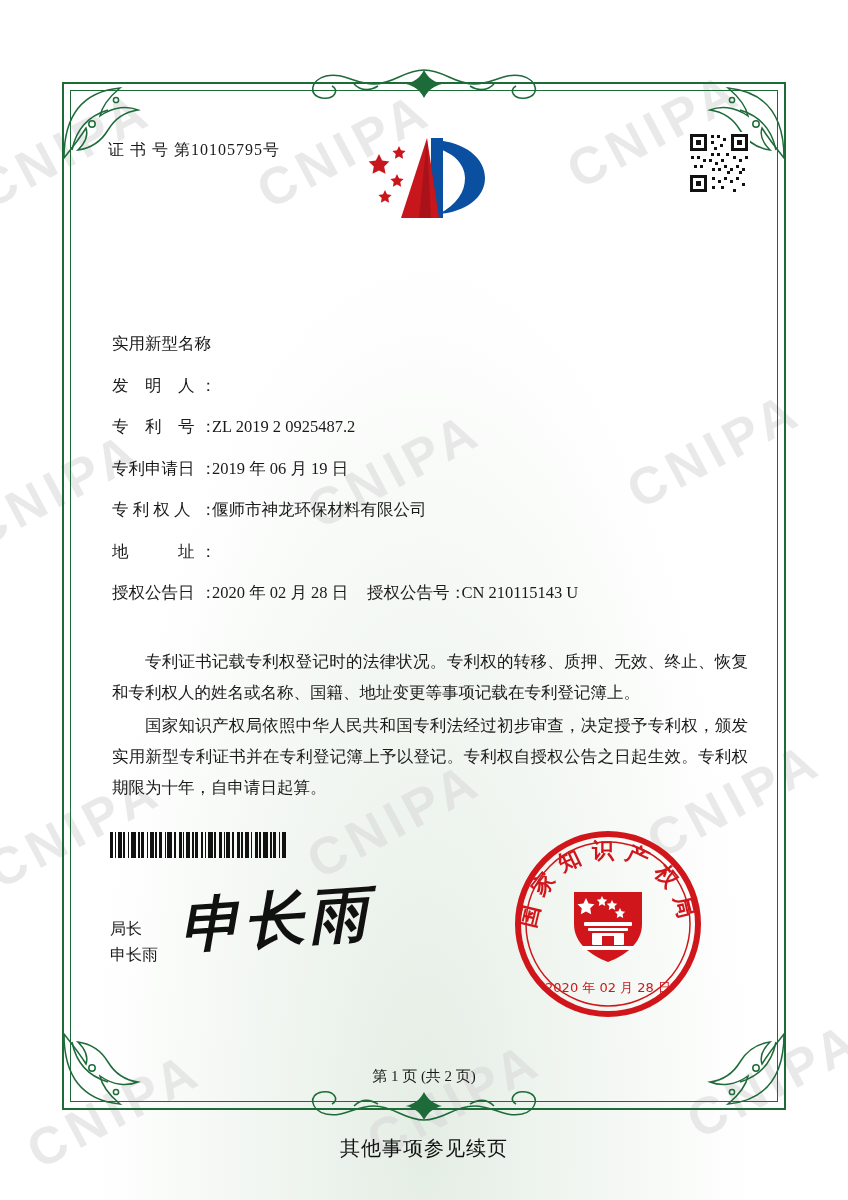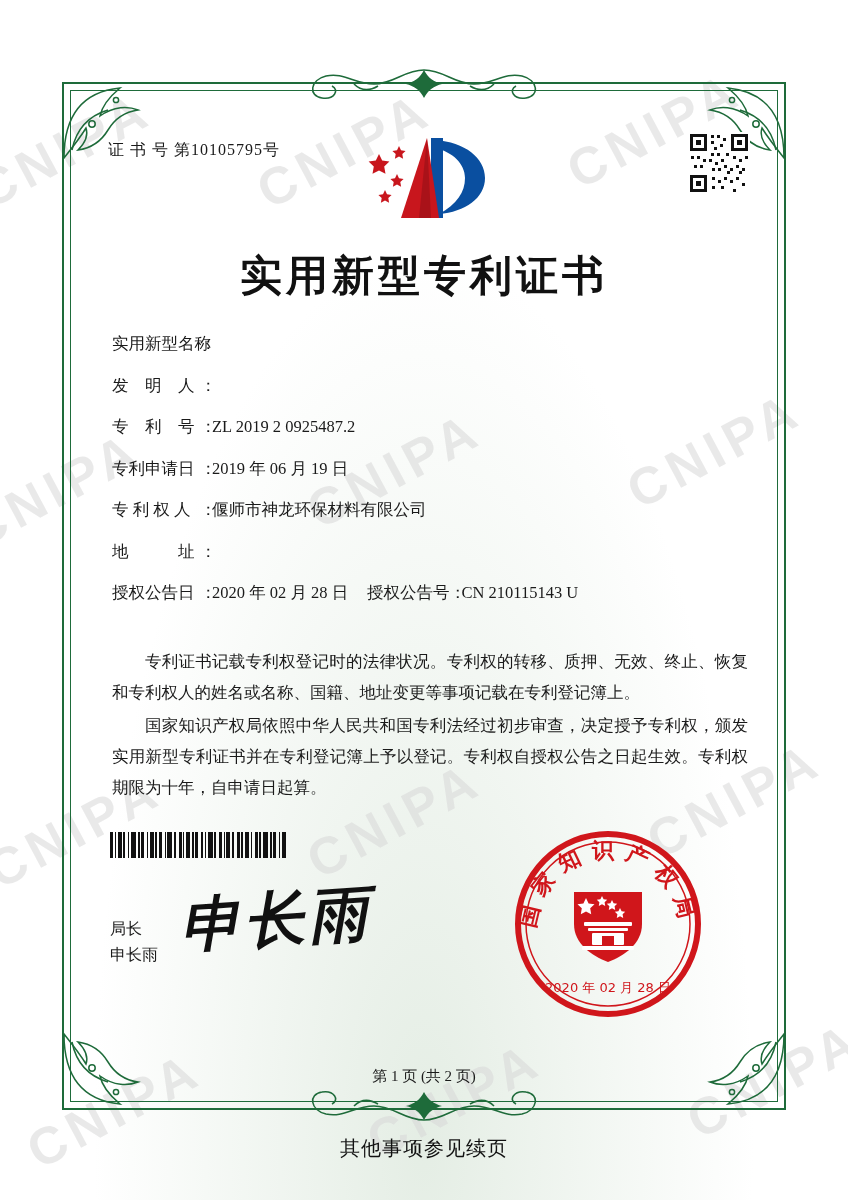--- a/index.html
+++ b/index.html
@@ -344,21 +344,20 @@
 
       <g fill="#c8161d">
         <path d="M40 22 l3.2 6.6 7.2 1 -5.2 5 1.3 7.2 -6.5 -3.4 -6.5 3.4 1.3 -7.2 -5.2 -5 7.2 -1 Z"></path>
         <path d="M60 14 l2 4.2 4.6 .7 -3.3 3.2 .8 4.6 -4.1 -2.2 -4.1 2.2 .8 -4.6 -3.3 -3.2 4.6 -.7 Z"></path>
         <path d="M58 42 l2 4.2 4.6 .7 -3.3 3.2 .8 4.6 -4.1 -2.2 -4.1 2.2 .8 -4.6 -3.3 -3.2 4.6 -.7 Z"></path>
         <path d="M46 58 l2 4.2 4.6 .7 -3.3 3.2 .8 4.6 -4.1 -2.2 -4.1 2.2 .8 -4.6 -3.3 -3.2 4.6 -.7 Z"></path>
       </g>
     </svg>
   </div>
 
-  <div class="main-title">实用新型专利证书</div>
 
   <div class="fields">
 
     <div class="field-row">
       <span class="f-label">实用新型名称</span>
       <span class="f-colon">：</span>
     </div>
 
     <div class="field-row">
       <span class="f-label">发　明　人</span>

